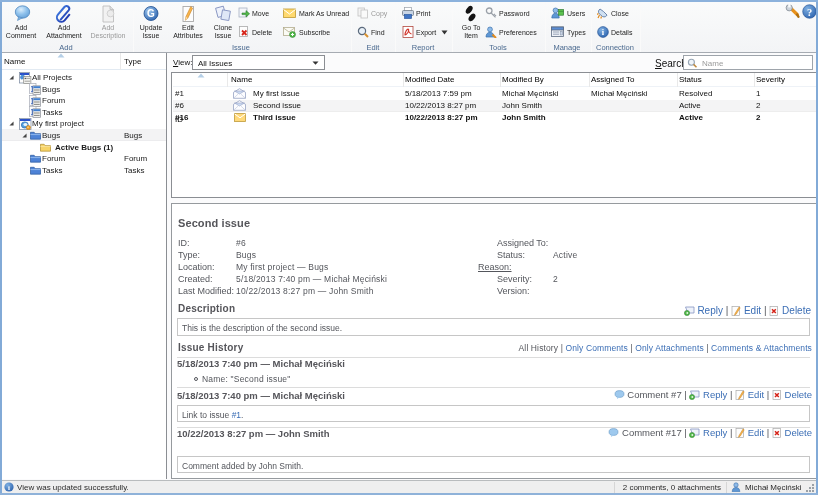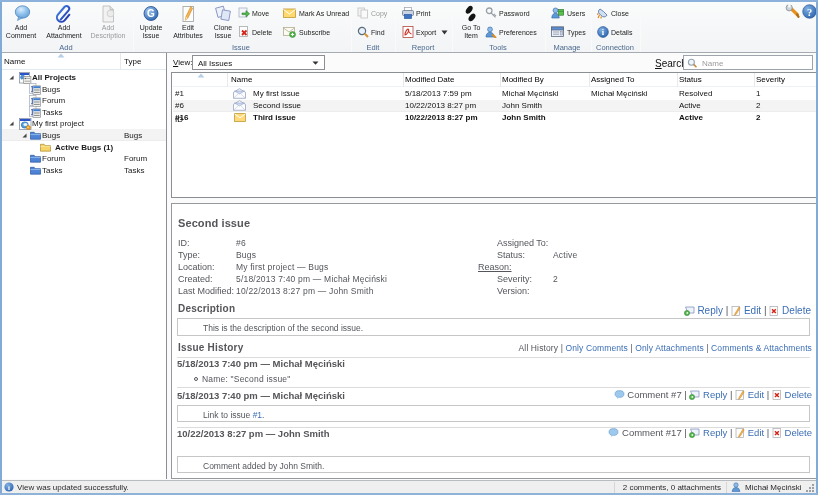--- a/index.html
+++ b/index.html
@@ -37,21 +37,21 @@
 #listpane { left:171px; top:72px; width:645px; height:126px; background:#fff; border:1px solid #8b8e93; border-right:none; }
 .lrow { position:absolute; left:1px; width:644px; height:12px; font-size:8px; color:#111; }
 .lrow .c { position:absolute; top:0.5px; white-space:nowrap; }
 #detpane { left:171px; top:203px; width:645px; height:276px; background:#fff; border:1px solid #969a9e; border-right:none; color:#54565c; }
 #detpane .lbl { position:absolute; font-size:8.5px; color:#54565c; white-space:nowrap; letter-spacing:0.2px; }
 #detpane .lab { position:absolute; font-size:9px; color:#54565c; white-space:nowrap; }
 .sechdr { position:absolute; font-size:10px; font-weight:bold; color:#55555a; white-space:nowrap; letter-spacing:0.2px; }
 .histhdr { position:absolute; font-size:9.5px; font-weight:bold; color:#55555a; white-space:nowrap; }
 .hline { position:absolute; height:1px; background:#dcdcdc; }
 .cbox { position:absolute; border:1px solid #c6c6c6; background:#fff; }
-.cbox .t { position:absolute; left:4px; top:4px; font-size:8.5px; color:#54565c; white-space:nowrap;margin-left:21px; }
+.cbox .t { position:absolute; left:4px; top:4px; font-size:8.5px; color:#54565c; white-space:nowrap; }
 a.lk { color:#3b6eb5; text-decoration:none; }
 .links { position:absolute; font-size:10px; color:#3b6eb5; white-space:nowrap; }
 .links .sep { color:#54565c; }
 .ic { display:inline-block; vertical-align:-2px; }
 
 
 #statusbar { left:0; top:479.5px; width:818px; height:13px; background:#efefef; border-top:1px solid #b9bcbe; font-size:8px; color:#2a2a2a; }
 </style>
 </head>
 <body>
@@ -295,21 +295,21 @@
     <div style="position:absolute; left:2px; top:4px; font-size:8px; color:#111;">Name</div>
     <div style="position:absolute; left:122px; top:4px; font-size:8px; color:#111;">Type</div>
     <svg width="8" height="5" viewBox="0 0 8 5" style="position:absolute; left:55px; top:0px;">
         <path d="M4 0.5 L7.5 4.5 L0.5 4.5 Z" fill="#b5cfe7"></path>
       </svg>
     <div class="colline" style="left:118px; top:0; height:17px;"></div>
   </div>
 
   <div style="position:absolute; left:0; top:76px; width:164px; height:12px; background:#f3f3f4; border-bottom:1px solid #ececee;"></div>
 
-  <div class="treerow" style="top:18px;font-weight:bold;">
+  <div class="treerow" style="top:18px;">
     <svg width="5" height="5" viewBox="0 0 6 6" style="position:absolute; left:7px; top:3.5px;">
         <path d="M5.5 0.5 V5.5 H0.5 Z" fill="#444"></path>
       </svg>
     <svg width="13" height="12" viewBox="0 0 13 12" style="position:absolute; left:17px; top:0.5px;">
         <rect x="0.5" y="0.5" width="10" height="10.5" fill="#fdfdfd" stroke="#8593a8" stroke-width="0.8"></rect>
         <rect x="1" y="1" width="9" height="2" fill="#2b50c8"></rect>
         <path d="M2.2 7.5 A2.6 2.6 0 1 1 6.2 6.2 L4.5 7 Z" fill="#4a90d9"></path>
         <rect x="4.7" y="4.6" width="7.2" height="7" fill="#f4f4f1" stroke="#8a8a85" stroke-width="0.7"></rect>
         <rect x="5.6" y="5.8" width="1.8" height="1.3" fill="#5a5a5a"></rect>
         <path d="M7.9 6.4 H11.3 M5.6 9.2 H11.3" stroke="#9a9a95" stroke-width="0.9"></path>

